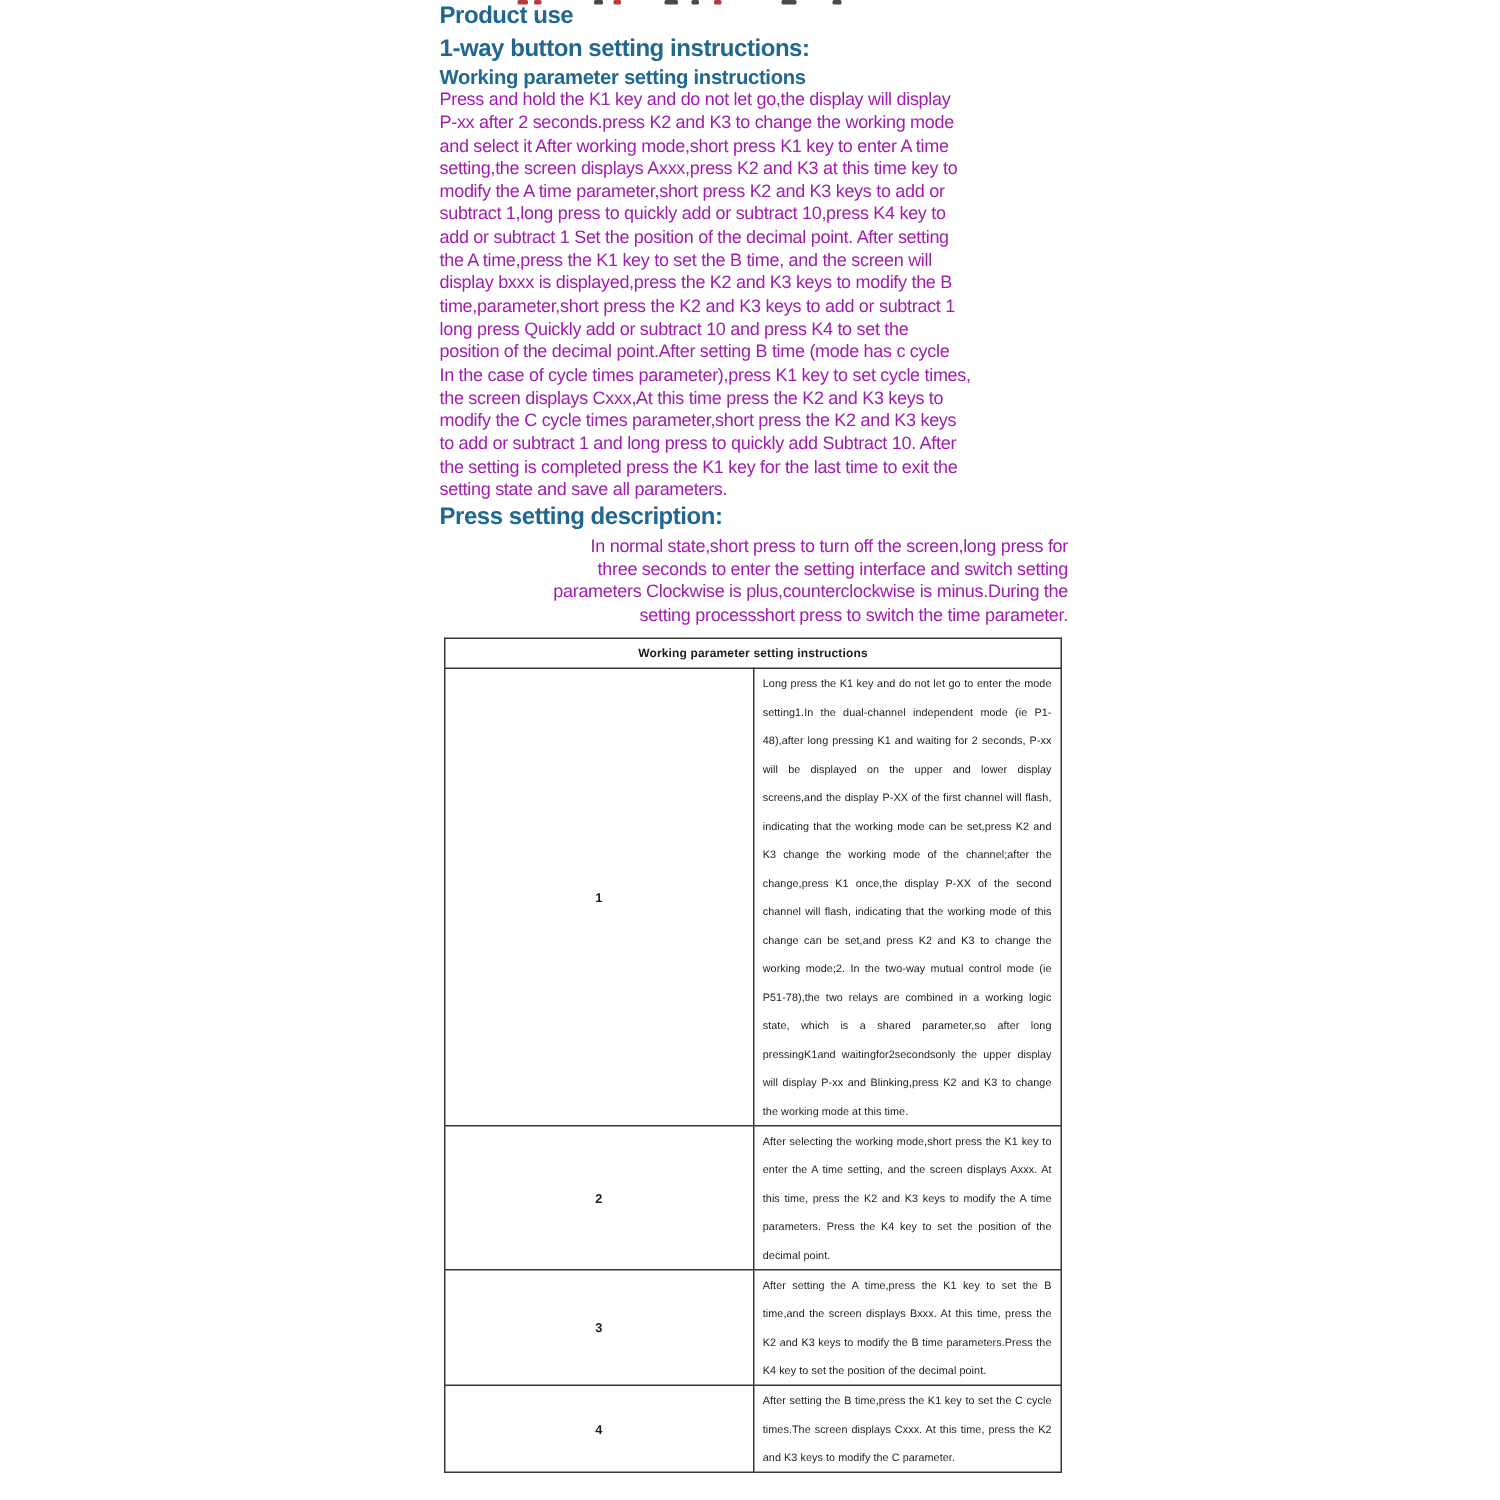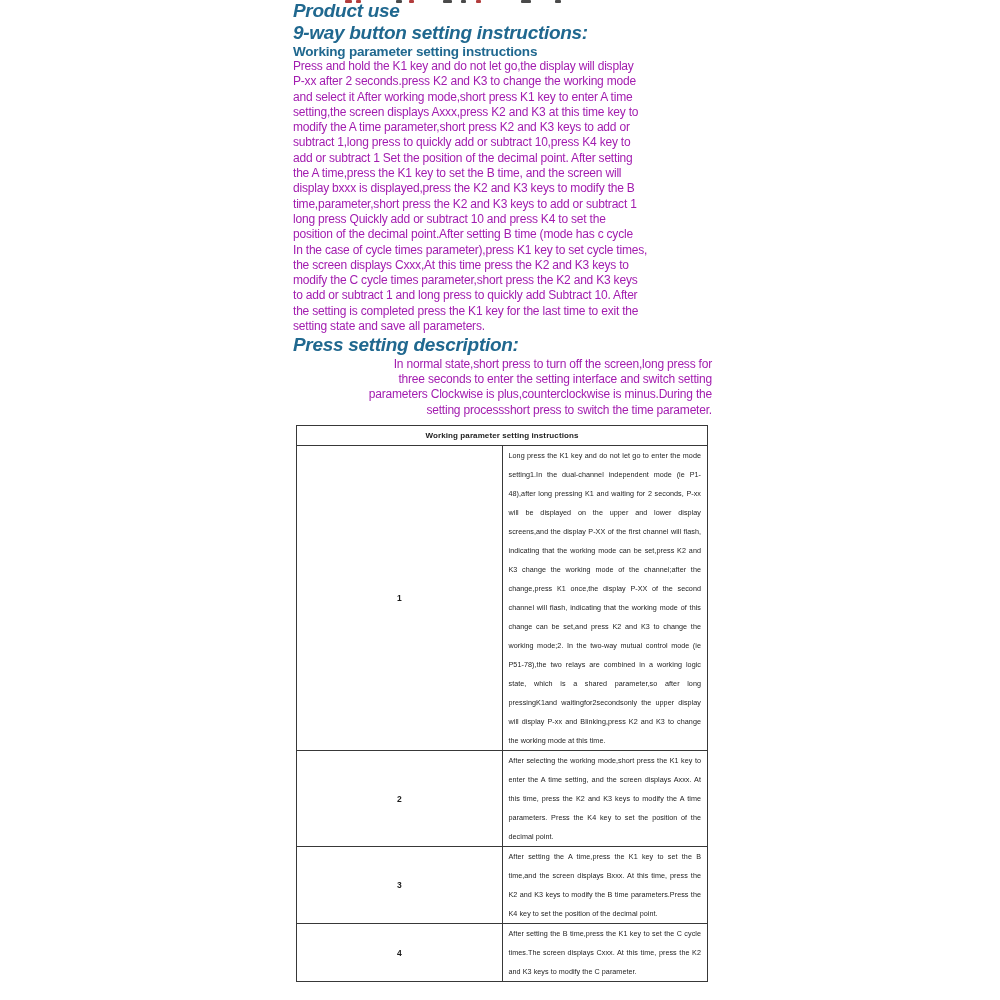--- a/index.html
+++ b/index.html
@@ -37,25 +37,24 @@
 
   .content {
     position: absolute;
     left: 293px;
     top: 1px;
     width: 419px;
   }
   .h-big {
     margin: 0;
     color: #20688f;
-    font-size: 19px;
+    font-size: 16px;
     font-weight: bold;
     line-height: 19.5px;
     letter-spacing: -0.3px;
-    font-style: italic;
   }
   .h-big.mb { margin-bottom: 2px; }
   .h-sub {
     margin: 0;
     color: #20688f;
     font-size: 13.5px;
     font-weight: bold;
     line-height: 15px;
     letter-spacing: -0.2px;
   }
@@ -119,21 +118,21 @@
     <i class="frag-dark" style="left:168px; width:5px;"></i>
     <i class="frag-red" style="left:183px; width:5px;"></i>
     <i class="frag-dark" style="left:228px; width:10px;"></i>
     <i class="frag-dark" style="left:262px; width:6px;"></i>
   </div>
 
   <div class="content">
 
     <h1 class="h-big mb">Product use</h1>
 
-    <h1 class="h-big mb">9-way button setting instructions:</h1>
+    <h1 class="h-big mb">1-way button setting instructions:</h1>
 
     <h2 class="h-sub">Working parameter setting instructions</h2>
 
     <p class="body-par">Press and hold the K1 key and do not let go,the display will display
 P-xx after 2 seconds.press K2 and K3 to change the working mode
 and select it After working mode,short press K1 key to enter A time
 setting,the screen displays Axxx,press K2 and K3 at this time key to
 modify the A time parameter,short press K2 and K3 keys to add or
 subtract 1,long press to quickly add or subtract 10,press K4 key to
 add or subtract 1 Set the position of the decimal point. After setting

